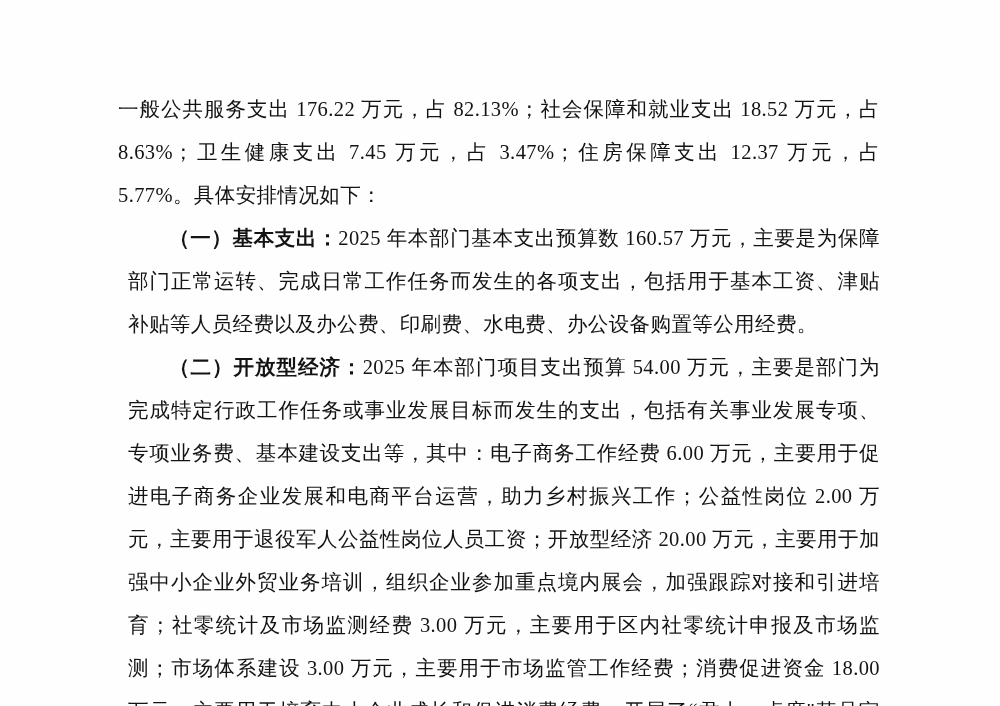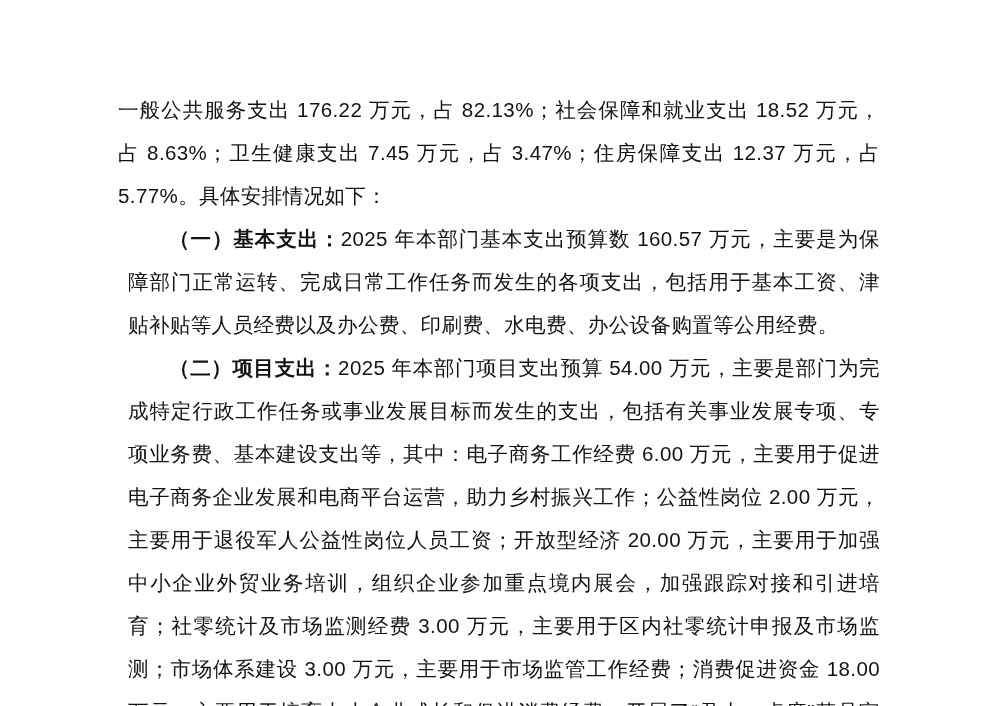--- a/index.html
+++ b/index.html
@@ -28,21 +28,21 @@
     width: 762px;
   }
   p.para {
     margin: 0 0 0 0;
     font-size: 20.5px;
     line-height: 43px;
     text-align: justify;
     text-justify: inter-ideograph;
     letter-spacing: 0.4px;
     color: #131313;
-    font-family: Liberation Sans, sans-serif;
+    font-family: Liberation Serif, serif;
   }
   p.indent {
     text-indent: 41px;
     margin-left: 10px;
   }
   .bold-lead {
     font-weight: bold;
   }
 </style>
 </head>
@@ -53,17 +53,17 @@
 
     <p class="para">
       <span>一般公共服务支出 176.22 万元，占 82.13%；社会保障和就业支出 18.52 万元，占 8.63%；卫生健康支出 7.45 万元，占 3.47%；住房保障支出 12.37 万元，占 5.77%。具体安排情况如下：</span>
     </p>
 
     <p class="para indent">
       <span class="bold-lead">（一）基本支出：</span><span>2025 年本部门基本支出预算数 160.57 万元，主要是为保障部门正常运转、完成日常工作任务而发生的各项支出，包括用于基本工资、津贴补贴等人员经费以及办公费、印刷费、水电费、办公设备购置等公用经费。</span>
     </p>
 
     <p class="para indent">
-      <span class="bold-lead">（二）项目支出：</span><span>2025 年本部门项目支出预算 54.00 万元，主要是部门为完成特定行政工作任务或事业发展目标而发生的支出，包括有关事业发展专项、专项业务费、基本建设支出等，其中：电子商务工作经费 6.00 万元，主要用于促进电子商务企业发展和电商平台运营，助力乡村振兴工作；公益性岗位 2.00 万元，主要用于退役军人公益性岗位人员工资；开放型经济 20.00 万元，主要用于加强中小企业外贸业务培训，组织企业参加重点境内展会，加强跟踪对接和引进培育；社零统计及市场监测经费 3.00 万元，主要用于区内社零统计申报及市场监测；市场体系建设 3.00 万元，主要用于市场监管工作经费；消费促进资金 18.00 万元，主要用于培育中小企业成长和促进消费经费，开展了“君山一桌席"菜品宣传；成品</span>
+      <span class="bold-lead">（二）开放型经济：</span><span>2025 年本部门项目支出预算 54.00 万元，主要是部门为完成特定行政工作任务或事业发展目标而发生的支出，包括有关事业发展专项、专项业务费、基本建设支出等，其中：电子商务工作经费 6.00 万元，主要用于促进电子商务企业发展和电商平台运营，助力乡村振兴工作；公益性岗位 2.00 万元，主要用于退役军人公益性岗位人员工资；开放型经济 20.00 万元，主要用于加强中小企业外贸业务培训，组织企业参加重点境内展会，加强跟踪对接和引进培育；社零统计及市场监测经费 3.00 万元，主要用于区内社零统计申报及市场监测；市场体系建设 3.00 万元，主要用于市场监管工作经费；消费促进资金 18.00 万元，主要用于培育中小企业成长和促进消费经费，开展了“君山一桌席"菜品宣传；成品</span>
     </p>
 
   </div>
 </div>
 
 </body></html>

